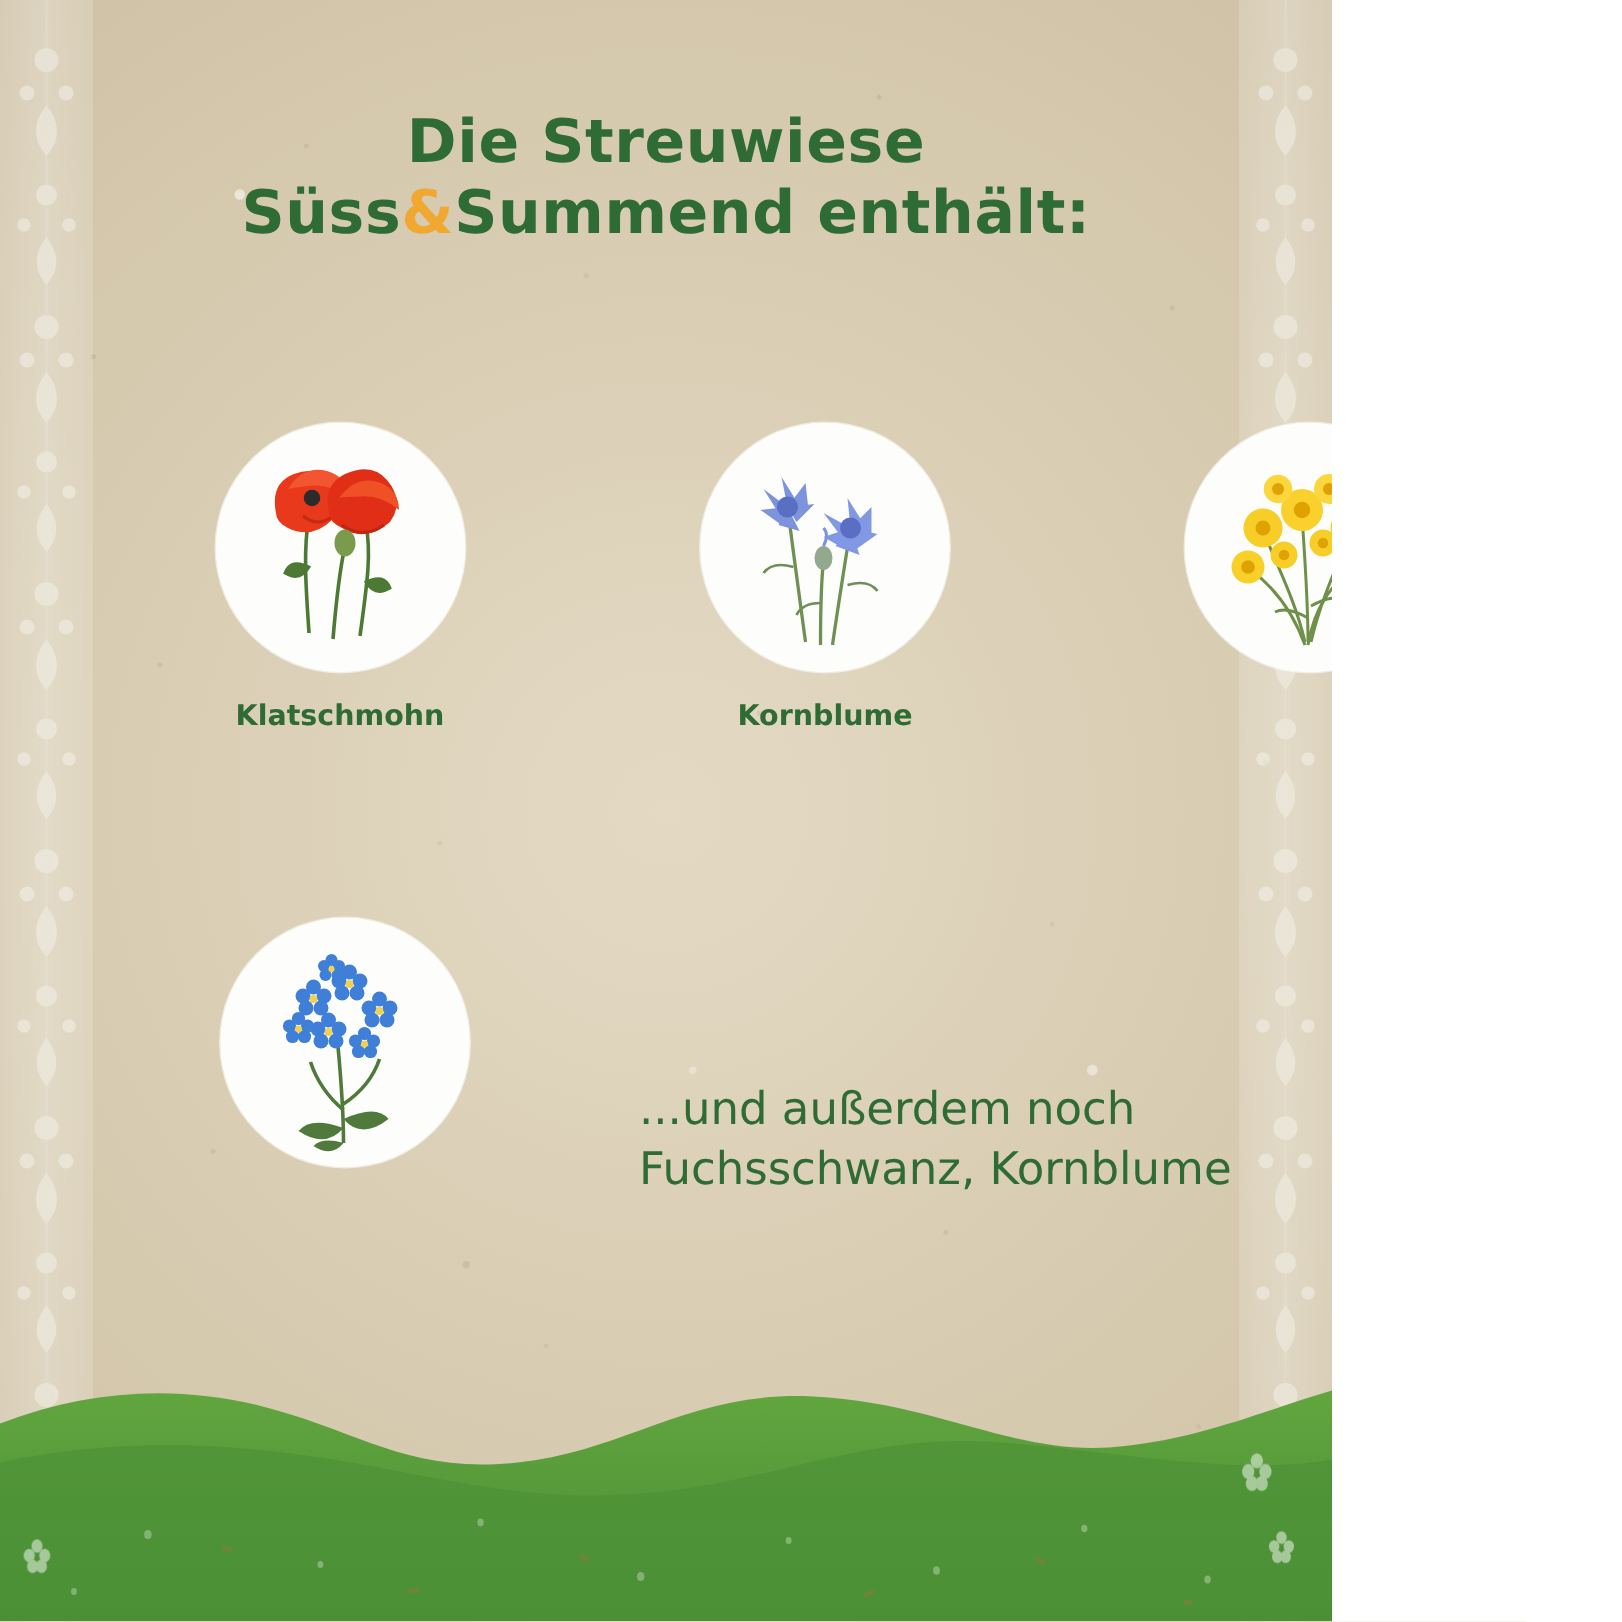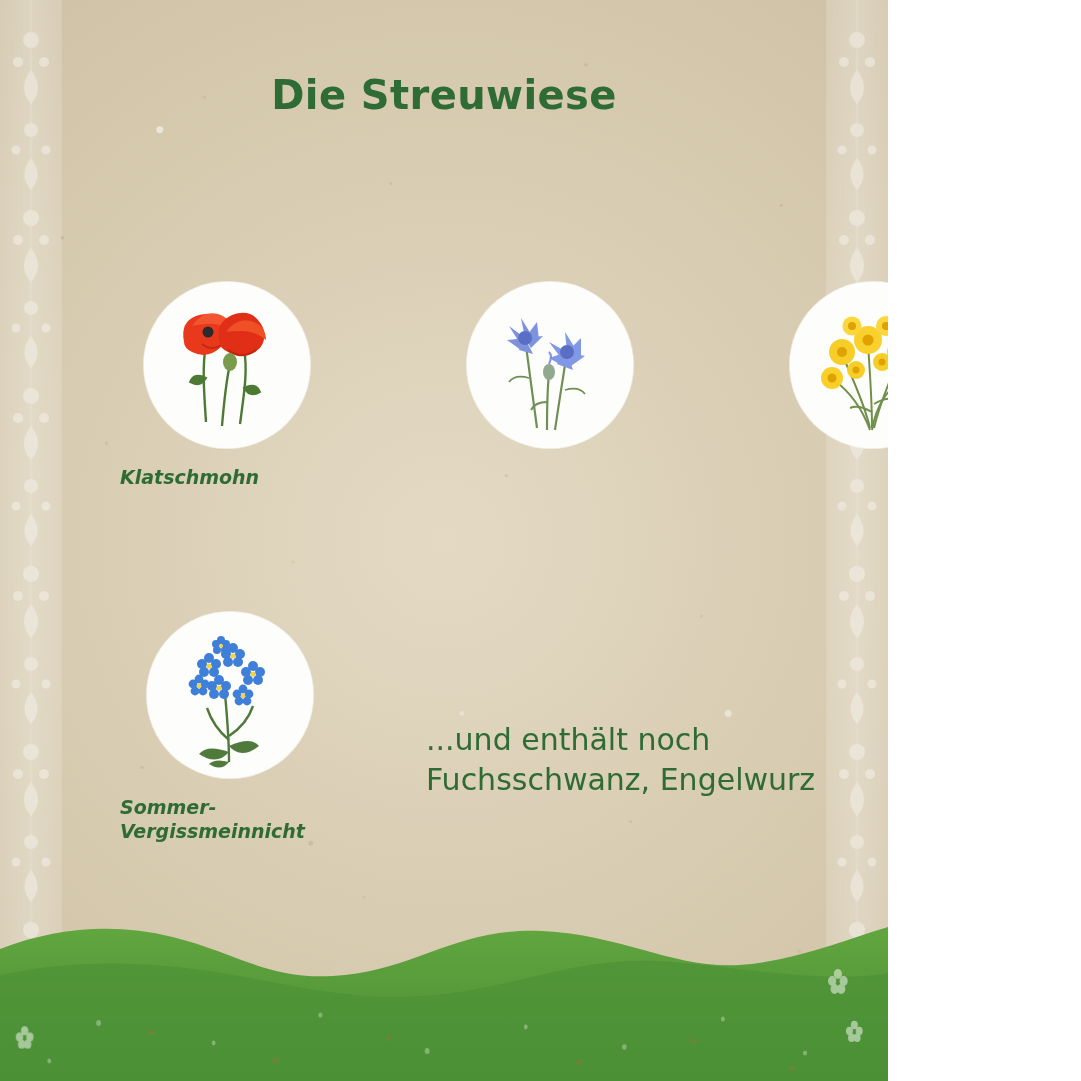--- a/index.html
+++ b/index.html
@@ -106,22 +106,21 @@
     top: 282px;
     width: 860px;
   }
   .row {
     display: flex;
   }
   .row.row1 { gap: 110px; }
 
   .flower-cell {
     width: 220px;
-    text-align: left;
-    font-style: italic;
+    text-align: center;
   }
   .circle {
     width: 166px;
     height: 166px;
     margin: 0 auto;
     border-radius: 50%;
     background: #fdfdfb;
     position: relative;
     overflow: hidden;
     box-shadow: 0 0 0 1px rgba(255,255,255,0.6);
@@ -271,20 +270,21 @@
         <circle cx="31" cy="1020" r="7"></circle>
           <circle cx="16" cy="1040" r="4.5"></circle>
           <circle cx="46" cy="1040" r="4.5"></circle>
         <path d="M31 0 v1081" stroke="#ffffff" stroke-width="1.5" opacity="0.35" fill="none"></path>
       </g>
     </svg>
   </div>
 
   <div class="headline">
     <div class="line line1">Die Streuwiese</div>
+    <div class="line line2"><span>Süss</span><span class="amp">&amp;</span><span>Summend enthält:</span></div>
   </div>
 
   <div class="flower-grid">
 
     <div class="row row1">
 
       <div class="flower-cell">
         <div class="circle">
           <svg viewBox="0 0 166 166">
             <rect width="166" height="166" fill="#fdfdfb"></rect>
@@ -357,20 +357,21 @@
               </g>
               <circle cx="100" cy="70" r="7" fill="#5a6fc4"></circle>
             </g>
 
             <g>
               <ellipse cx="82" cy="90" rx="6" ry="8" fill="#93a98f"></ellipse>
               <path d="M82 82 q4 -8 0 -12" stroke="#7d93dd" stroke-width="2" fill="none"></path>
             </g>
           </svg>
         </div>
+        <div class="flower-label">Kornblume</div>
       </div>
 
       <div class="flower-cell">
         <div class="circle">
           <svg viewBox="0 0 166 166">
             <rect width="166" height="166" fill="#fdfdfb"></rect>
             <g stroke="#6f9048" stroke-width="2" fill="none">
               <path d="M80 146 C74 120 62 96 52 72"></path>
               <path d="M82 146 C82 118 80 92 78 62"></path>
               <path d="M84 146 C90 120 100 98 110 74"></path>
@@ -494,26 +495,25 @@
                     <circle cx="5" cy="-2" r="4"></circle>
                     <circle cx="0" cy="-6" r="4"></circle>
                     <circle cx="-4" cy="4" r="4"></circle>
                     <circle cx="4" cy="4" r="4"></circle>
                   <circle cx="0" cy="0" r="2" fill="#f2d24a"></circle>
                 </g>
               </g>
             </g>
           </svg>
         </div>
-        <div class="flower-label"><span>Sommer-</span><br><span>Vergissmeinnicht</span></div>
       </div>
 
       <div class="extra-text">
-        <div>...und enthält noch</div>
-        <div>Fuchsschwanz, Engelwurz</div>
+        <div>...und außerdem noch</div>
+        <div>Fuchsschwanz, Kornblume</div>
       </div>
 
     </div>
 
   </div>
 
   <div class="meadow">
     <svg viewBox="0 0 1081 170" preserveAspectRatio="none">
       <defs>
         <linearGradient id="meadowGrad" x1="0" y1="0" x2="0" y2="1">

